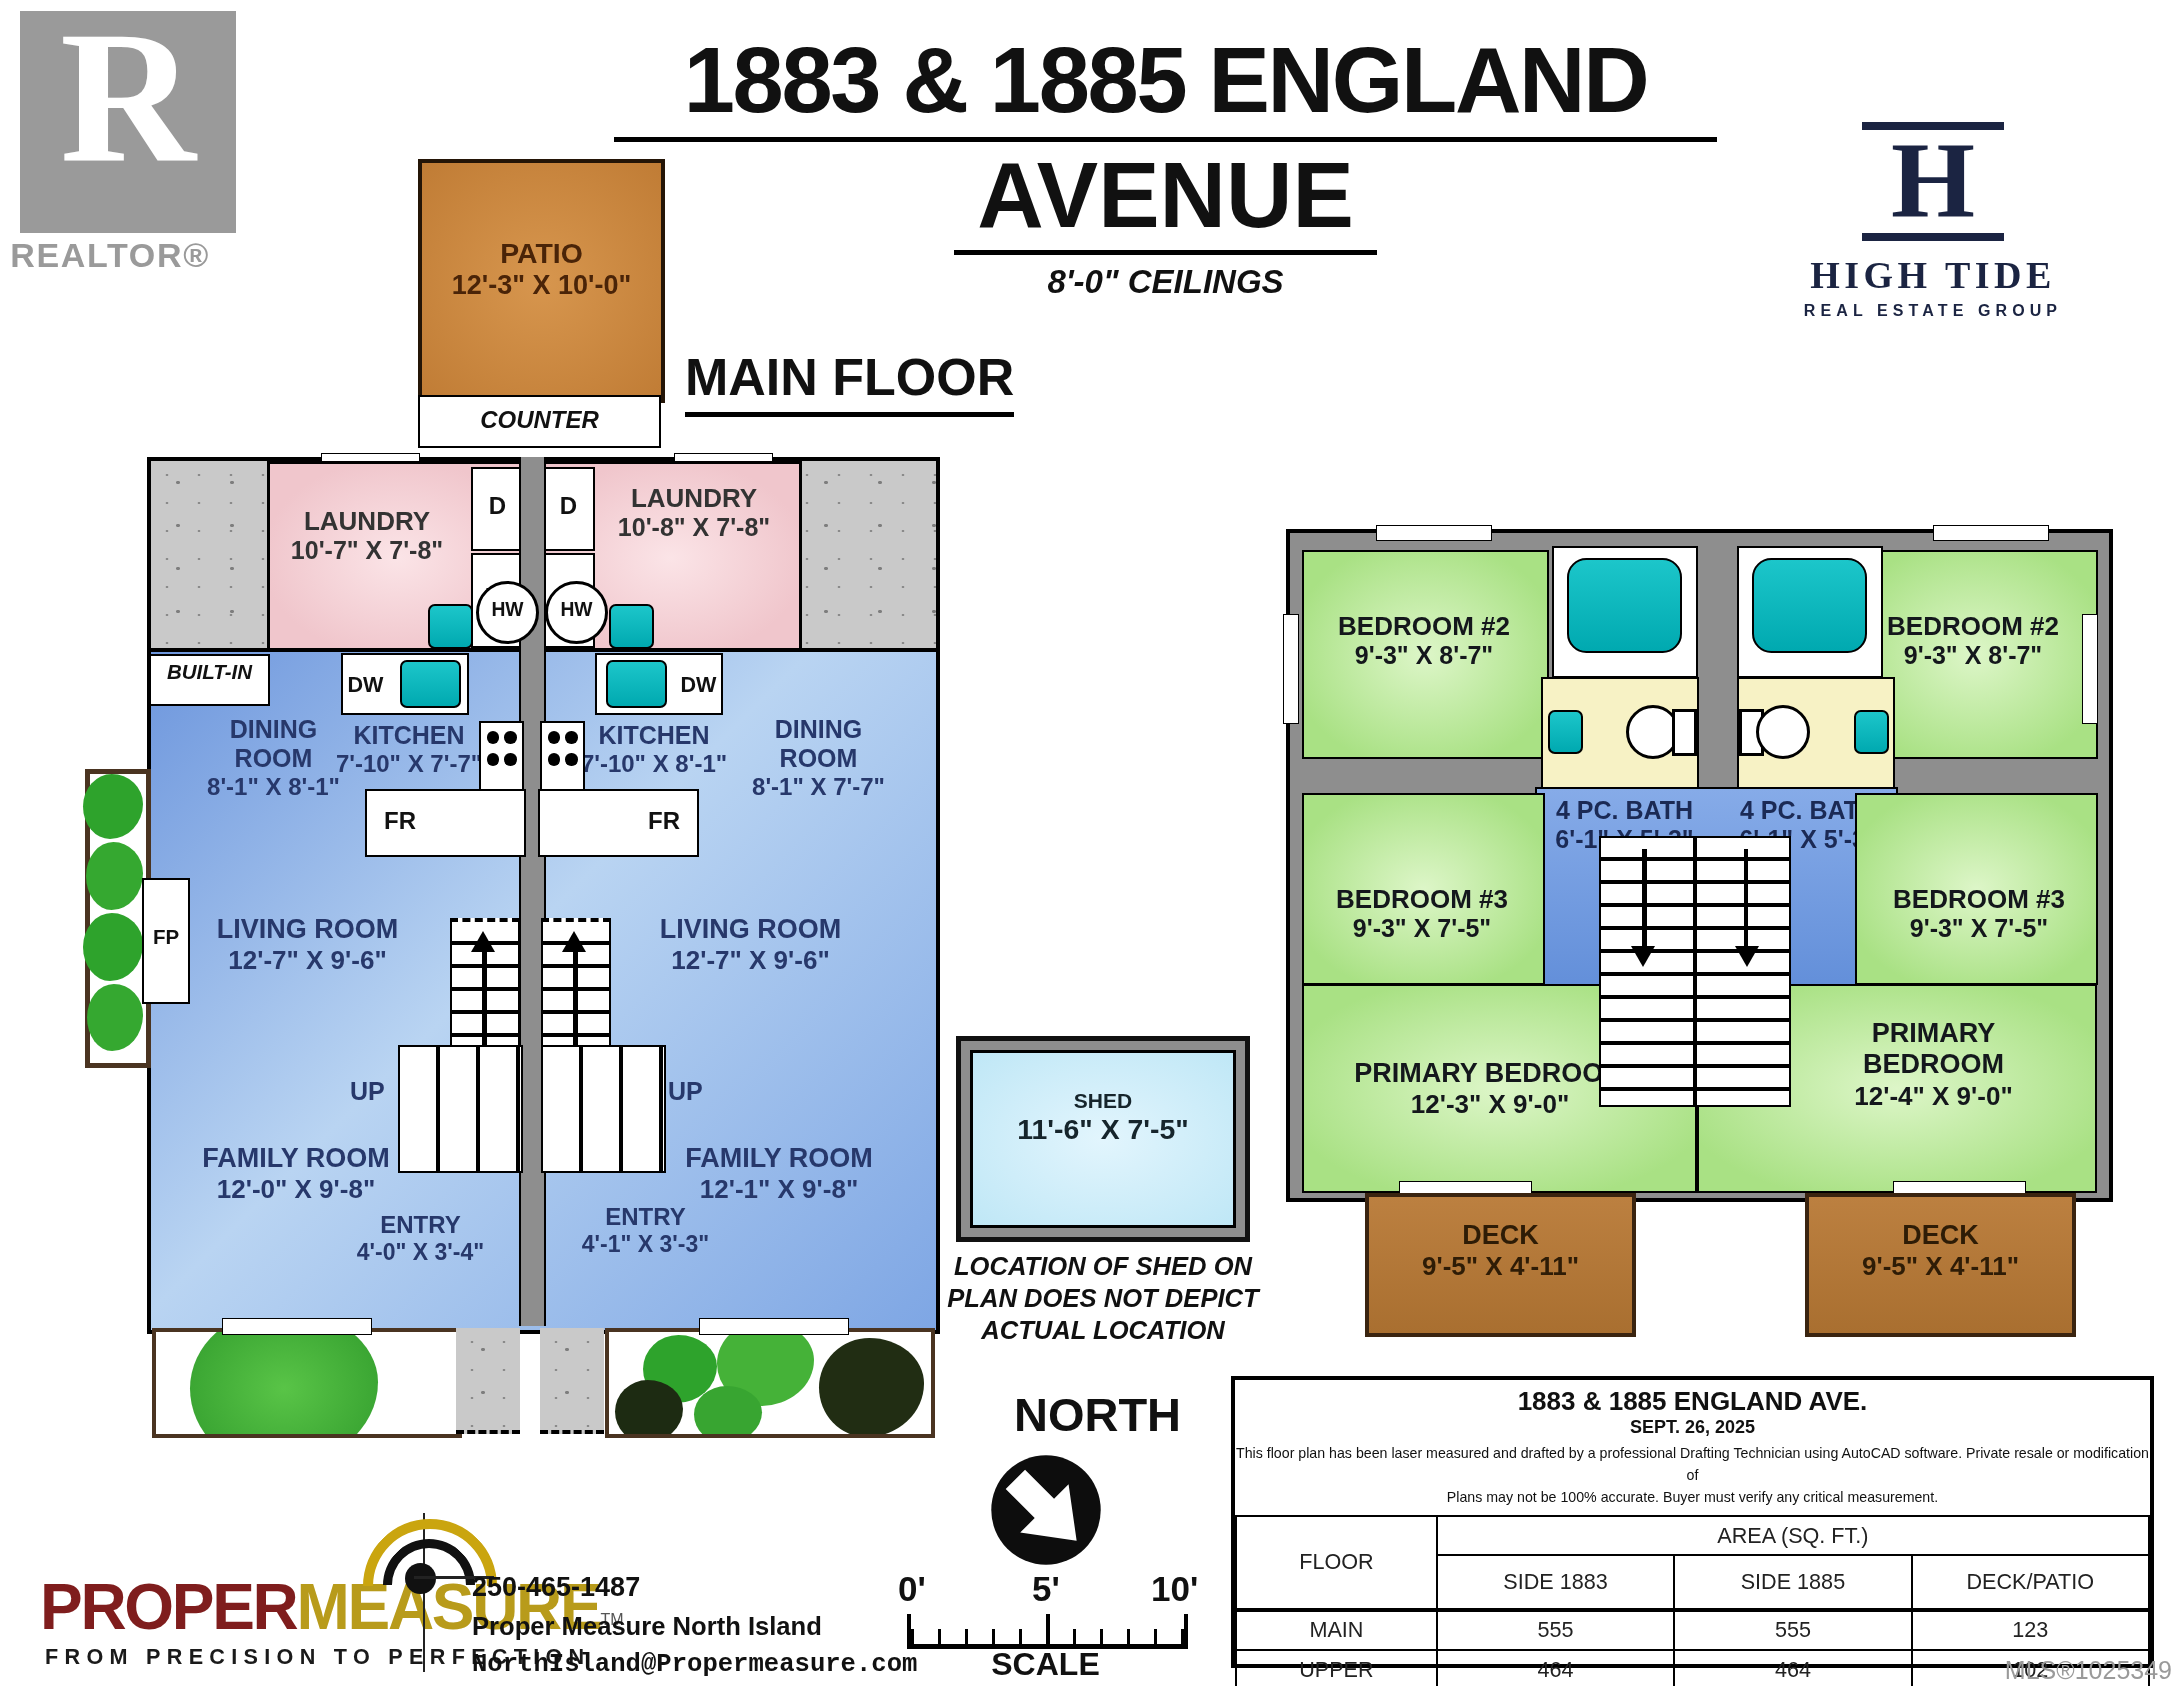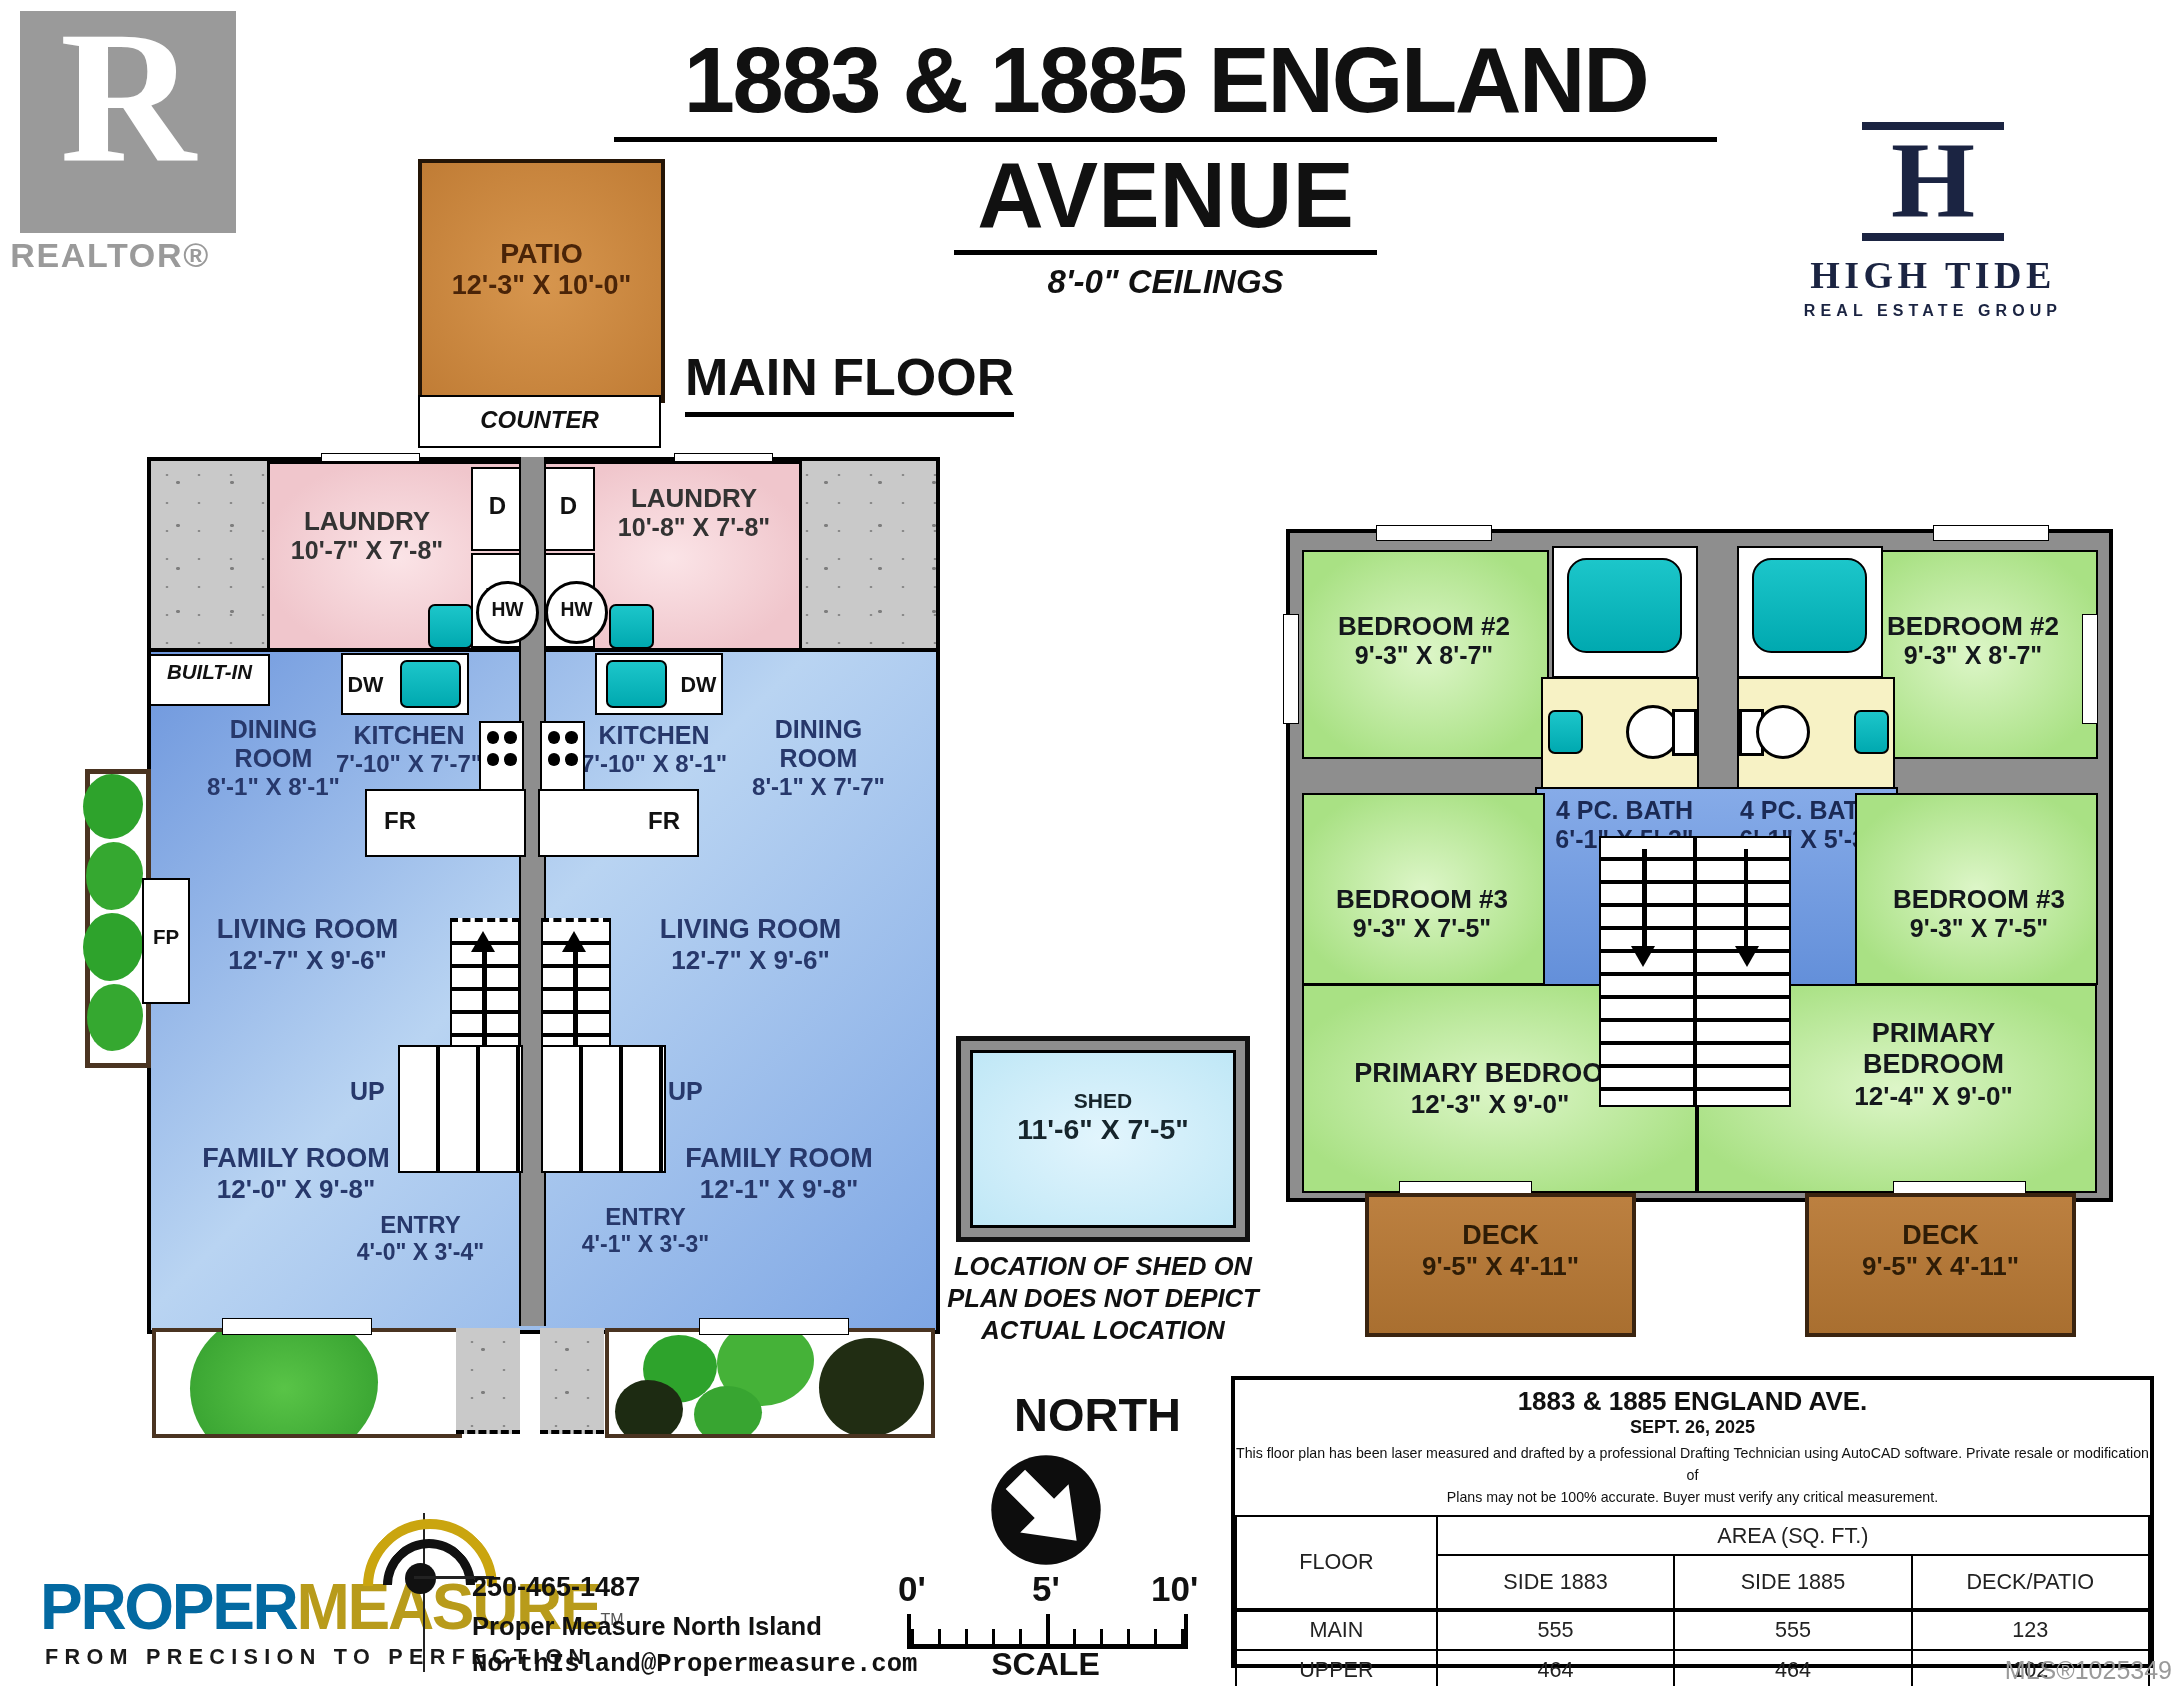--- a/index.html
+++ b/index.html
@@ -388,21 +388,21 @@
         <td style="font-weight:normal;">464</td>
         <td style="font-weight:normal;">102</td>
       </tr>
 
     </tbody>
       </table>
   </div>
   <div class="abs" style="left:1990px;top:1656px;width:182px;font-size:25px;color:#9a9a9a;text-align:right;">MLS®1025349</div>
 
   <div class="abs" style="left:40px;top:1570px;">
-    <span class="b" style="font-size:64px;letter-spacing:-2.3px;color:#0369a1;">PROPER</span><span class="b" style="font-size:64px;letter-spacing:-2.3px;color:#b89b1b;">MEASURE</span><span style="font-size:16px;color:#555;vertical-align:super;">TM</span>
+    <span class="b" style="font-size:64px;letter-spacing:-2.3px;color:#7f1d1d;">PROPER</span><span class="b" style="font-size:64px;letter-spacing:-2.3px;color:#b89b1b;">MEASURE</span><span style="font-size:16px;color:#555;vertical-align:super;">TM</span>
   </div>
   <div class="abs" style="left:45px;top:1644px;font-size:21.6px;letter-spacing:6.3px;color:#1a1a1a;font-weight:600;">FROM PRECISION TO PERFECTION</div>
   <div class="abs" style="left:357px;top:1519px;width:136px;height:148px;">
     <div style="position:absolute;left:66px;top:-5.7px;width:2.3px;height:159px;background:#222;"></div>
     <div style="position:absolute;left:5.7px;top:0;width:114px;height:114px;border:10.2px solid #caa50f;border-left-color:transparent;border-bottom-color:transparent;border-radius:50%;transform:rotate(-45deg);"></div>
     <div style="position:absolute;left:25.6px;top:20px;width:74px;height:74px;border:9px solid #111;border-left-color:transparent;border-bottom-color:transparent;border-radius:50%;transform:rotate(-45deg);"></div>
     <div style="position:absolute;left:48px;top:44px;width:31px;height:31px;background:#111;border-radius:50%;"></div>
     <div style="position:absolute;left:57px;top:57px;width:80px;height:2.8px;background:#222;"></div>
   </div>
   <div class="abs" style="left:472px;top:1568px;line-height:1.48;">

